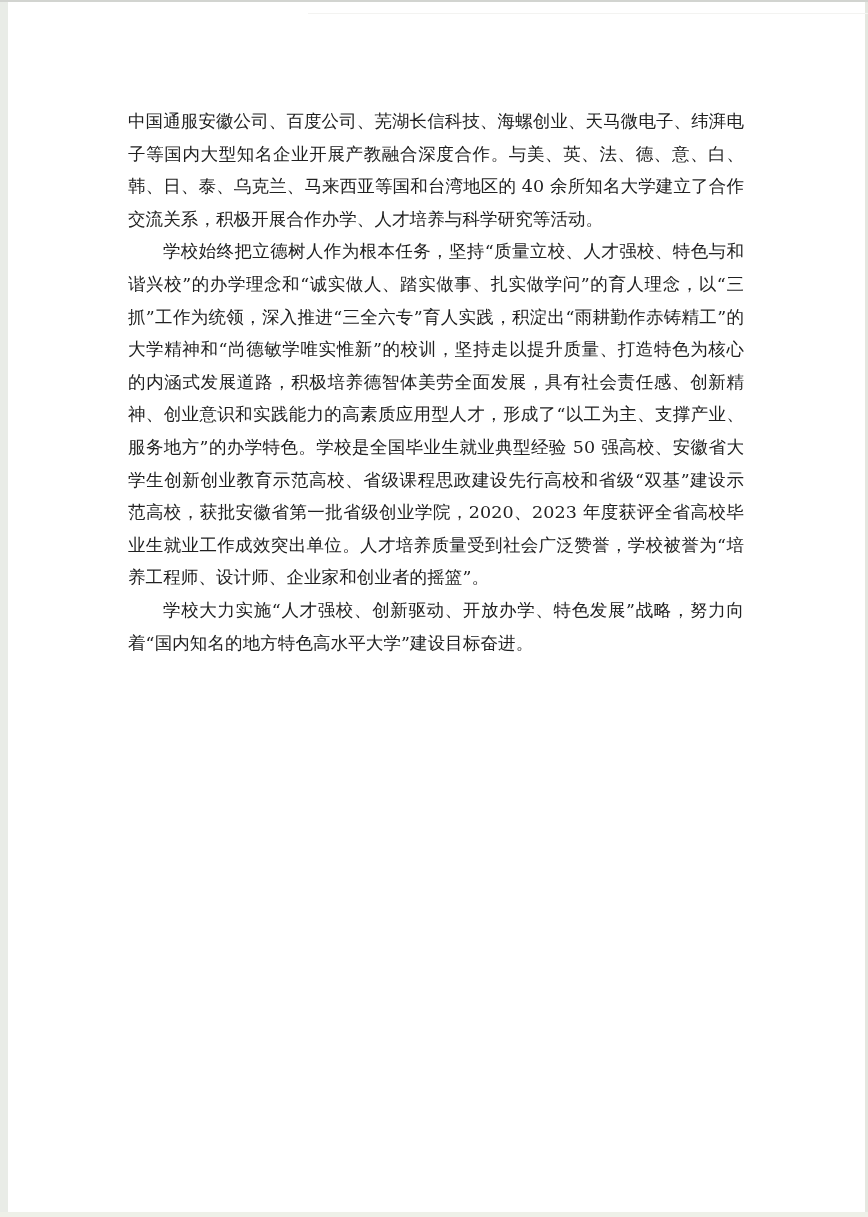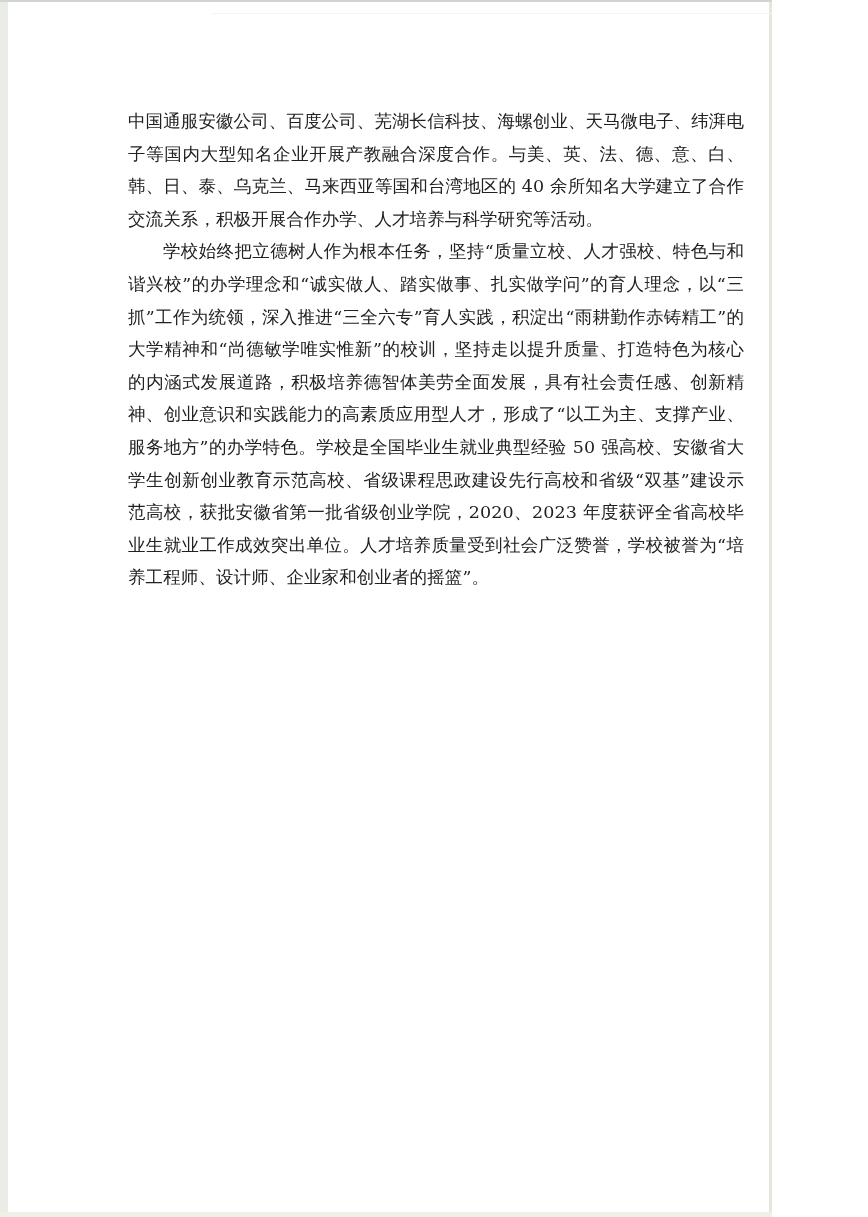--- a/index.html
+++ b/index.html
@@ -3,21 +3,21 @@
 <meta charset="utf-8">
 <style>
   html, body {
     margin: 0;
     padding: 0;
     background: #ffffff;
     font-family: "DejaVu Serif", "Liberation Serif", serif;
   }
   .viewport {
     position: relative;
-    width: 772px;
+    width: 868px;
     height: 1217px;
     background: #ffffff;
     overflow: hidden;
   }
   
   .edge { position: absolute; }
   .edge-top    { left: 0; top: 0; width: 868px; height: 2px; background: #d2d4d0; }
   .edge-left   { left: 0; top: 2px; width: 8px; height: 1215px; background: #e9ece7; }
   .edge-right  { right: 0; top: 2px; width: 3px; height: 1215px; background: #e4e7e0; }
   .edge-bottom { left: 0; bottom: 0; width: 868px; height: 5px; background: #eef0e8; }
@@ -48,14 +48,15 @@
 <div class="viewport">
   <div class="edge edge-top"></div>
   <div class="edge edge-left"></div>
   <div class="edge edge-right"></div>
   <div class="edge edge-bottom"></div>
   <div class="edge edge-faint-top-right"></div>
 
   <div class="page">
     <p class="para no-indent">中国通服安徽公司、百度公司、芜湖长信科技、海螺创业、天马微电子、纬湃电子等国内大型知名企业开展产教融合深度合作。与美、英、法、德、意、白、韩、日、泰、乌克兰、马来西亚等国和台湾地区的 40 余所知名大学建立了合作交流关系，积极开展合作办学、人才培养与科学研究等活动。</p>
     <p class="para">学校始终把立德树人作为根本任务，坚持“质量立校、人才强校、特色与和谐兴校”的办学理念和“诚实做人、踏实做事、扎实做学问”的育人理念，以“三抓”工作为统领，深入推进“三全六专”育人实践，积淀出“雨耕勤作赤铸精工”的大学精神和“尚德敏学唯实惟新”的校训，坚持走以提升质量、打造特色为核心的内涵式发展道路，积极培养德智体美劳全面发展，具有社会责任感、创新精神、创业意识和实践能力的高素质应用型人才，形成了“以工为主、支撑产业、服务地方”的办学特色。学校是全国毕业生就业典型经验 50 强高校、安徽省大学生创新创业教育示范高校、省级课程思政建设先行高校和省级“双基”建设示范高校，获批安徽省第一批省级创业学院，2020、2023 年度获评全省高校毕业生就业工作成效突出单位。人才培养质量受到社会广泛赞誉，学校被誉为“培养工程师、设计师、企业家和创业者的摇篮”。</p>
+    <p class="para">学校大力实施“人才强校、创新驱动、开放办学、特色发展”战略，努力向着“国内知名的地方特色高水平大学”建设目标奋进。</p>
   </div>
 </div>
 
 </body></html>

